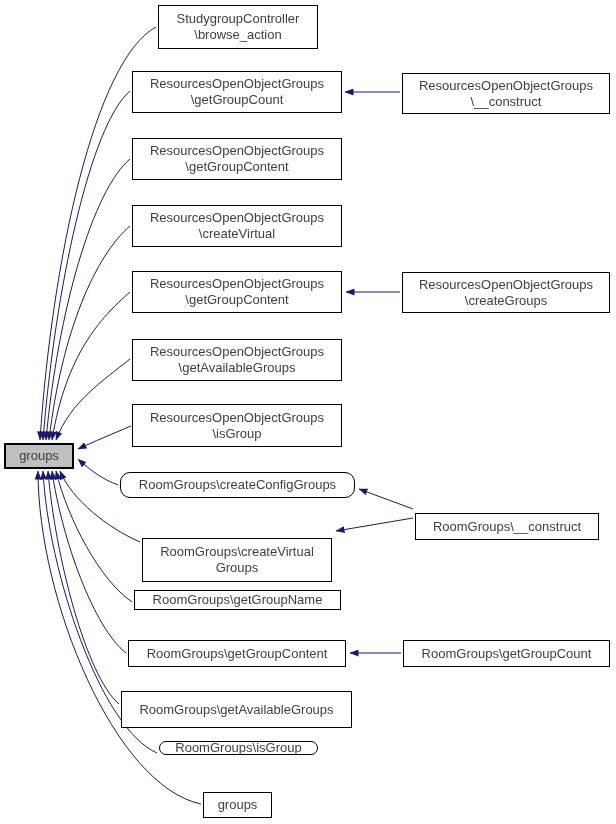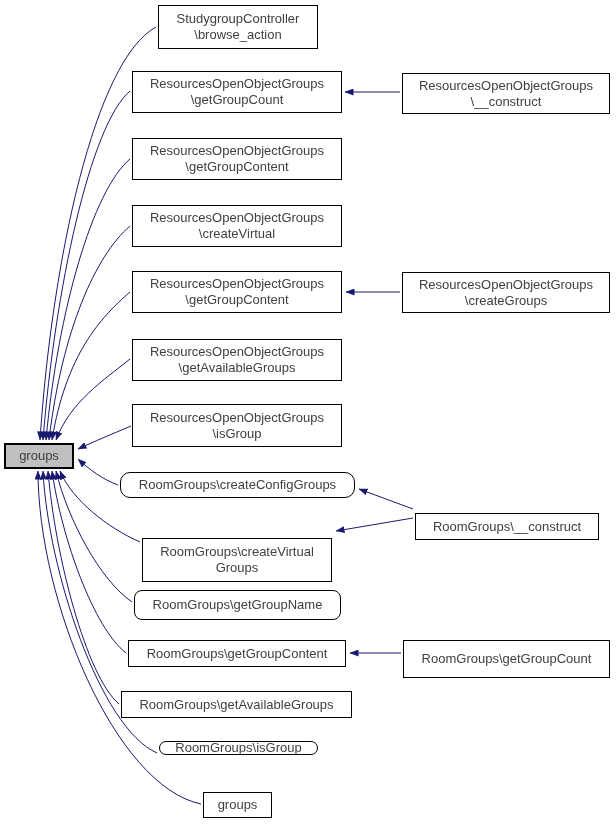--- a/index.html
+++ b/index.html
@@ -122,29 +122,29 @@
 
   <div class="node" style="left:120px; top:472px; width:235px; height:26px;border-radius:10px;">
     <span>RoomGroups\createConfigGroups</span>
   </div>
 
   <div class="node" style="left:142px; top:522px; width:190px; height:44px;margin-top:16px;">
     <span>RoomGroups\createVirtual</span>
     <span>Groups</span>
   </div>
 
-  <div class="node" style="left:134px; top:590px; width:207px; height:30px;border-radius:8px;">
+  <div class="node" style="left:134px; top:590px; width:207px; height:20px;">
     <span>RoomGroups\getGroupName</span>
   </div>
 
   <div class="node" style="left:128px; top:640px; width:218px; height:27px;">
     <span>RoomGroups\getGroupContent</span>
   </div>
 
-  <div class="node" style="left:121px; top:691px; width:231px; height:27px;">
+  <div class="node" style="left:121px; top:691px; width:231px; height:37px;">
     <span>RoomGroups\getAvailableGroups</span>
   </div>
 
   <div class="node" style="left:159px; top:741px; width:159px; height:14px;border-radius:8px;">
     <span>RoomGroups\isGroup</span>
   </div>
 
   <div class="node" style="left:203px; top:792px; width:69px; height:26px;">
     <span>groups</span>
   </div>
@@ -156,17 +156,17 @@
 
   <div class="node" style="left:402px; top:272px; width:208px; height:41px;">
     <span>ResourcesOpenObjectGroups</span>
     <span>\createGroups</span>
   </div>
 
   <div class="node" style="left:415px; top:513px; width:184px; height:27px;">
     <span>RoomGroups\__construct</span>
   </div>
 
-  <div class="node" style="left:403px; top:640px; width:207px; height:38px;">
+  <div class="node" style="left:403px; top:640px; width:207px; height:27px;">
     <span>RoomGroups\getGroupCount</span>
   </div>
 
 </div>
 
 </body></html>

